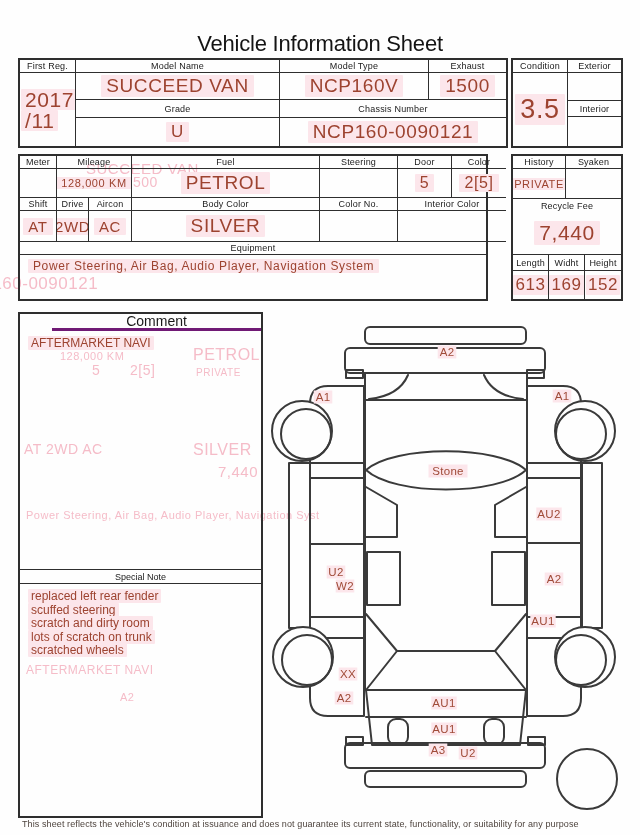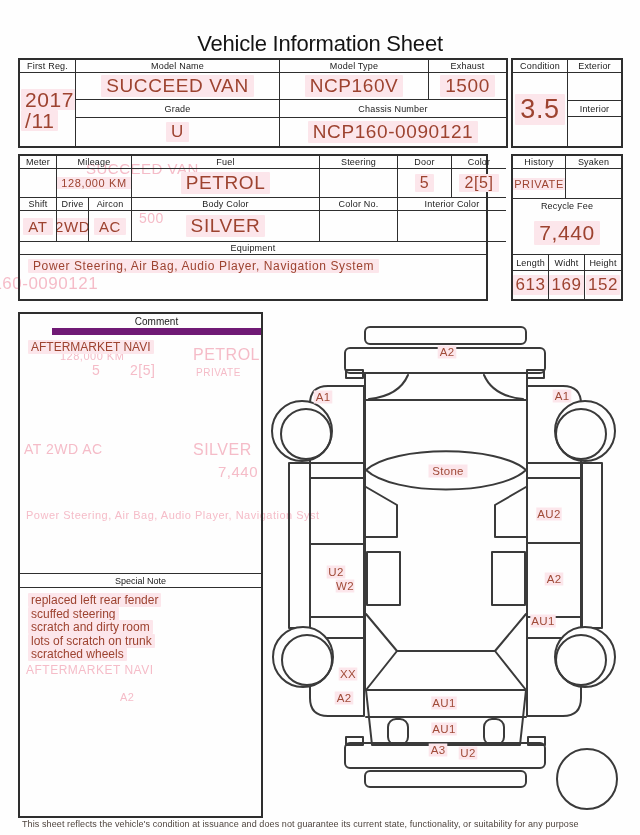--- a/index.html
+++ b/index.html
@@ -14,42 +14,42 @@
      display:flex;align-items:center;justify-content:center;overflow:hidden;box-sizing:border-box;}
   .nbr{border-right:none;} .nbb{border-bottom:none;}
   .h{font-size:9px;color:#1a1a1a;letter-spacing:0.2px;}
   .val{color:#9d4330;letter-spacing:0.6px;white-space:nowrap;}
   .hl{background:#fce6eb;padding:0 5px;border-radius:1px;}
   .vxl{font-size:27px;} .vlg{font-size:21px;} .v19{font-size:19px;} .v17{font-size:17px;}
   .v16{font-size:16px;} .v15{font-size:15px;} .v12{font-size:12px;} .v11{font-size:11px;}
   .firstreg{flex-direction:column;align-items:flex-start;justify-content:center;padding-left:1px;}
   .firstreg .hl{display:inline-block;line-height:21px;padding:0 4px;}
   .eqtext{align-items:flex-start;justify-content:flex-start;padding:4px 8px;}
-  .box-hdr{height:14px;border-bottom:7px solid #701a75;display:flex;align-items:center;
-           justify-content:center;font-size:10px;margin-left:32px;}
+  .box-hdr{height:14px;border-bottom:3px solid #701a75;display:flex;align-items:center;
+           justify-content:center;font-size:14px;margin-left:32px;}
   .box-hdr2{height:13px;border-top:1px solid #2e2e2e;border-bottom:1px solid #2e2e2e;
             display:flex;align-items:center;justify-content:center;font-size:9px;}
   .freeform{padding:6px 8px 0 8px;color:#9d4330;font-size:12px;}
   .freeform .line{margin-bottom:1px;line-height:12.5px;white-space:nowrap;}
   .freeform .hl{padding:0 3px;}
   .ghost-layer{position:absolute;left:0;top:0;width:640px;height:835px;z-index:1;}
   .ghost{position:absolute;color:#f5bcc8;letter-spacing:0.5px;white-space:nowrap;z-index:1;}
   .diagram{position:absolute;left:0;top:0;width:640px;height:835px;z-index:3;pointer-events:none;}
   #dlabels text{font-family:"Liberation Sans","DejaVu Sans",sans-serif;font-size:11.5px;fill:#a04b38;letter-spacing:0.3px;}
   .disclaimer{position:absolute;left:22px;top:819px;width:606px;font-size:9px;color:#4e443e;
               letter-spacing:0.1px;white-space:nowrap;z-index:4;}
 </style>
 </head>
 <body>
 
 <div class="page">
 
   <div class="ghost-layer" id="ghost-layer">
       <div class="ghost" style="left: 86px; top: 160px; font-size: 15px;">SUCCEED VAN</div>
-      <div class="ghost" style="left: 139px; top: 174px; font-size: 14px; margin-top: 36px;">500</div>
+      <div class="ghost" style="left: 133px; top: 174px; font-size: 14px;">500</div>
       <div class="ghost" style="left: -45px; top: 274px; font-size: 17px;">NCP160-0090121</div>
       <div class="ghost" style="left: 60px; top: 350px; font-size: 11px;">128,000 KM</div>
       <div class="ghost" style="left: 193px; top: 346px; font-size: 16px;">PETROL</div>
       <div class="ghost" style="left: 92px; top: 362px; font-size: 14px;">5</div>
       <div class="ghost" style="left: 130px; top: 362px; font-size: 14px;">2[5]</div>
       <div class="ghost" style="left: 196px; top: 367px; font-size: 10px;">PRIVATE</div>
       <div class="ghost" style="left: 24px; top: 441px; font-size: 14px;">AT  2WD  AC</div>
       <div class="ghost" style="left: 193px; top: 441px; font-size: 16px;">SILVER</div>
       <div class="ghost" style="left: 218px; top: 463px; font-size: 15px;">7,440</div>
       <div class="ghost" style="left: 26px; top: 509px; font-size: 11px;">Power Steering, Air Bag, Audio Player, Navigation Syst</div>

